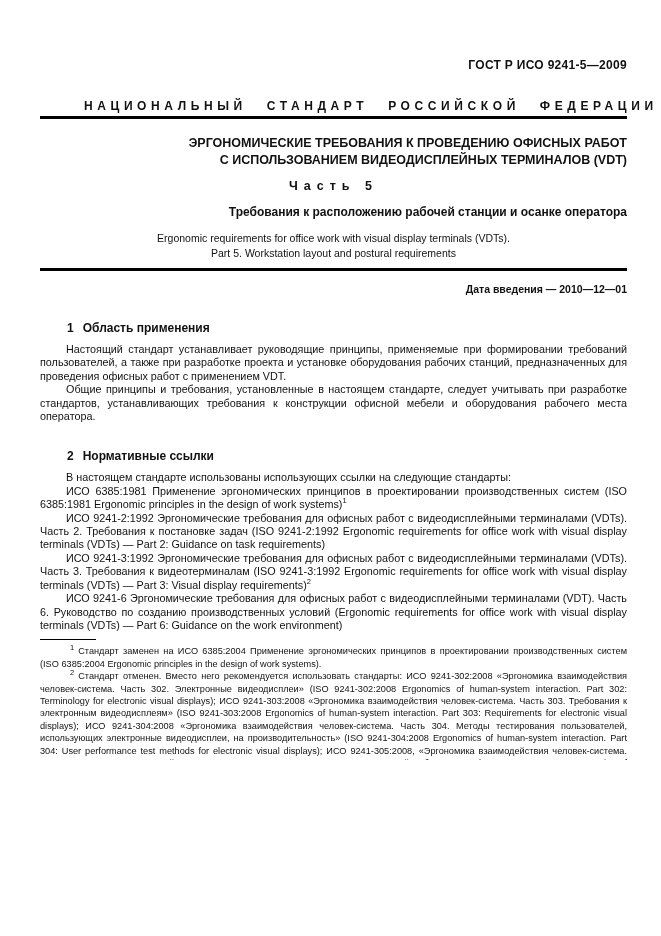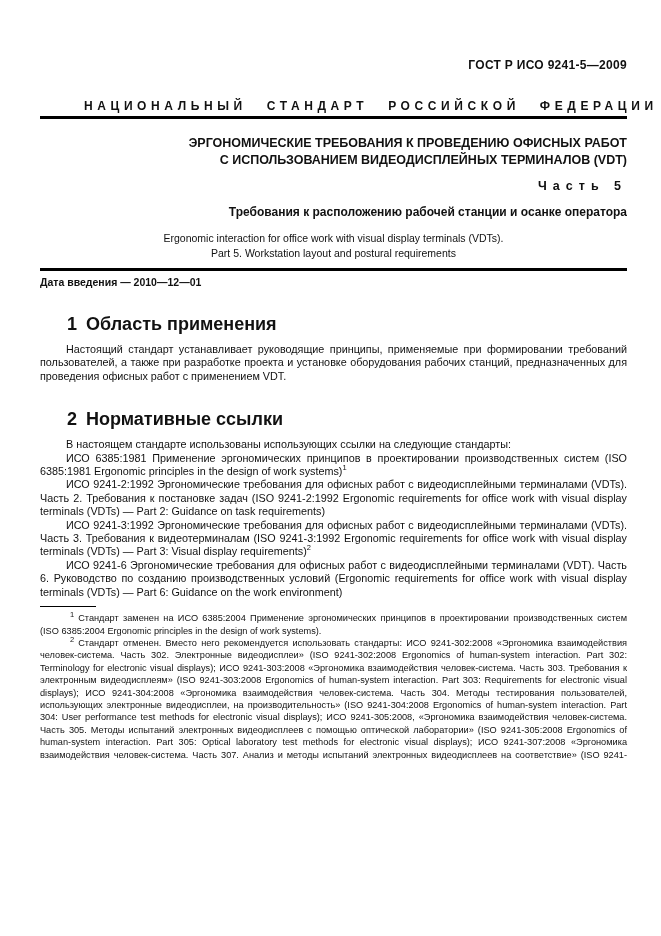--- a/index.html
+++ b/index.html
@@ -35,45 +35,45 @@
   .rule.r3 { margin-top: 13px; height: 4px; }
   .doc-title {
     margin-top: 16px;
     text-align: right;
     font-weight: bold;
     font-size: 12.5px;
     line-height: 17px;
   }
   .part-label {
     margin-top: 10px;
-    text-align: right;
+    text-align: center;
     font-weight: bold;
     font-size: 12.5px;
     letter-spacing: 6px;
   }
   .subtitle-ru {
     margin-top: 12px;
     text-align: right;
     font-weight: bold;
     font-size: 12px;
   }
   .subtitle-en {
     margin-top: 12px;
     text-align: center;
     font-size: 10.5px;
     line-height: 15px;
   }
   .effective-date {
-    margin-top: 5px;
-    text-align: left;
+    margin-top: 12px;
+    text-align: right;
     font-weight: bold;
     font-size: 10.5px;
   }
   h2.sec-heading {
-    font-size: 18px;
+    font-size: 12px;
     font-weight: bold;
     margin: 0 0 8px 27px;
   }
   h2.sec-1 { margin-top: 26px; }
   h2.sec-2 { margin-top: 26px; }
   h2.sec-heading .h-num { margin-right: 9px; }
   p.body {
     margin: 0;
     font-size: 10.8px;
     line-height: 13.4px;
@@ -124,32 +124,33 @@
   <div class="doc-title">
     <div>ЭРГОНОМИЧЕСКИЕ ТРЕБОВАНИЯ К ПРОВЕДЕНИЮ ОФИСНЫХ РАБОТ</div>
     <div>С ИСПОЛЬЗОВАНИЕМ ВИДЕОДИСПЛЕЙНЫХ ТЕРМИНАЛОВ (VDT)</div>
   </div>
 
   <div class="part-label">Часть 5</div>
 
   <div class="subtitle-ru">Требования к расположению рабочей станции и осанке оператора</div>
 
   <div class="subtitle-en">
-    <div>Ergonomic interaction for office work with visual display terminals (VDTs).</div>
+    <div>Ergonomic requirements for office work with visual display terminals (VDTs).</div>
     <div>Part 5. Workstation layout and postural requirements</div>
   </div>
 
   <div class="rule r2"></div>
 
   <div class="effective-date">Дата введения — 2010—12—01</div>
 
   <h2 class="sec-heading sec-1">
     <span class="h-num">1</span><span>Область применения</span>
   </h2>
   <p class="body">Настоящий стандарт устанавливает руководящие принципы, применяемые при формировании требований пользователей, а также при разработке проекта и установке оборудования рабочих станций, предназначенных для проведения офисных работ с применением VDT.</p>
+  <p class="body">Общие принципы и требования, установленные в настоящем стандарте, следует учитывать при разработке стандартов, устанавливающих требования к конструкции офисной мебели и оборудования рабочего места оператора.</p>
 
   <h2 class="sec-heading sec-2">
     <span class="h-num">2</span><span>Нормативные ссылки</span>
   </h2>
   <p class="body">В настоящем стандарте использованы использующих ссылки на следующие стандарты:</p>
   <p class="body"><span>ИСО 6385:1981 Применение эргономических принципов в проектировании производственных систем (ISO 6385:1981 Ergonomic principles in the design of work systems)</span><sup>1</sup></p>
   <p class="body"><span>ИСО 9241-2:1992 Эргономические требования для офисных работ с видеодисплейными терминалами (VDTs). Часть 2. Требования к постановке задач (ISO 9241-2:1992 Ergonomic requirements for office work with visual display terminals (VDTs) — Part 2: Guidance on task requirements)</span><sup></sup></p>
   <p class="body"><span>ИСО 9241-3:1992 Эргономические требования для офисных работ с видеодисплейными терминалами (VDTs). Часть 3. Требования к видеотерминалам (ISO 9241-3:1992 Ergonomic requirements for office work with visual display terminals (VDTs) — Part 3: Visual display requirements)</span><sup>2</sup></p>
   <p class="body"><span>ИСО 9241-6 Эргономические требования для офисных работ с видеодисплейными терминалами (VDT). Часть 6. Руководство по созданию производственных условий (Ergonomic requirements for office work with visual display terminals (VDTs) — Part 6: Guidance on the work environment)</span><sup></sup></p>
 

